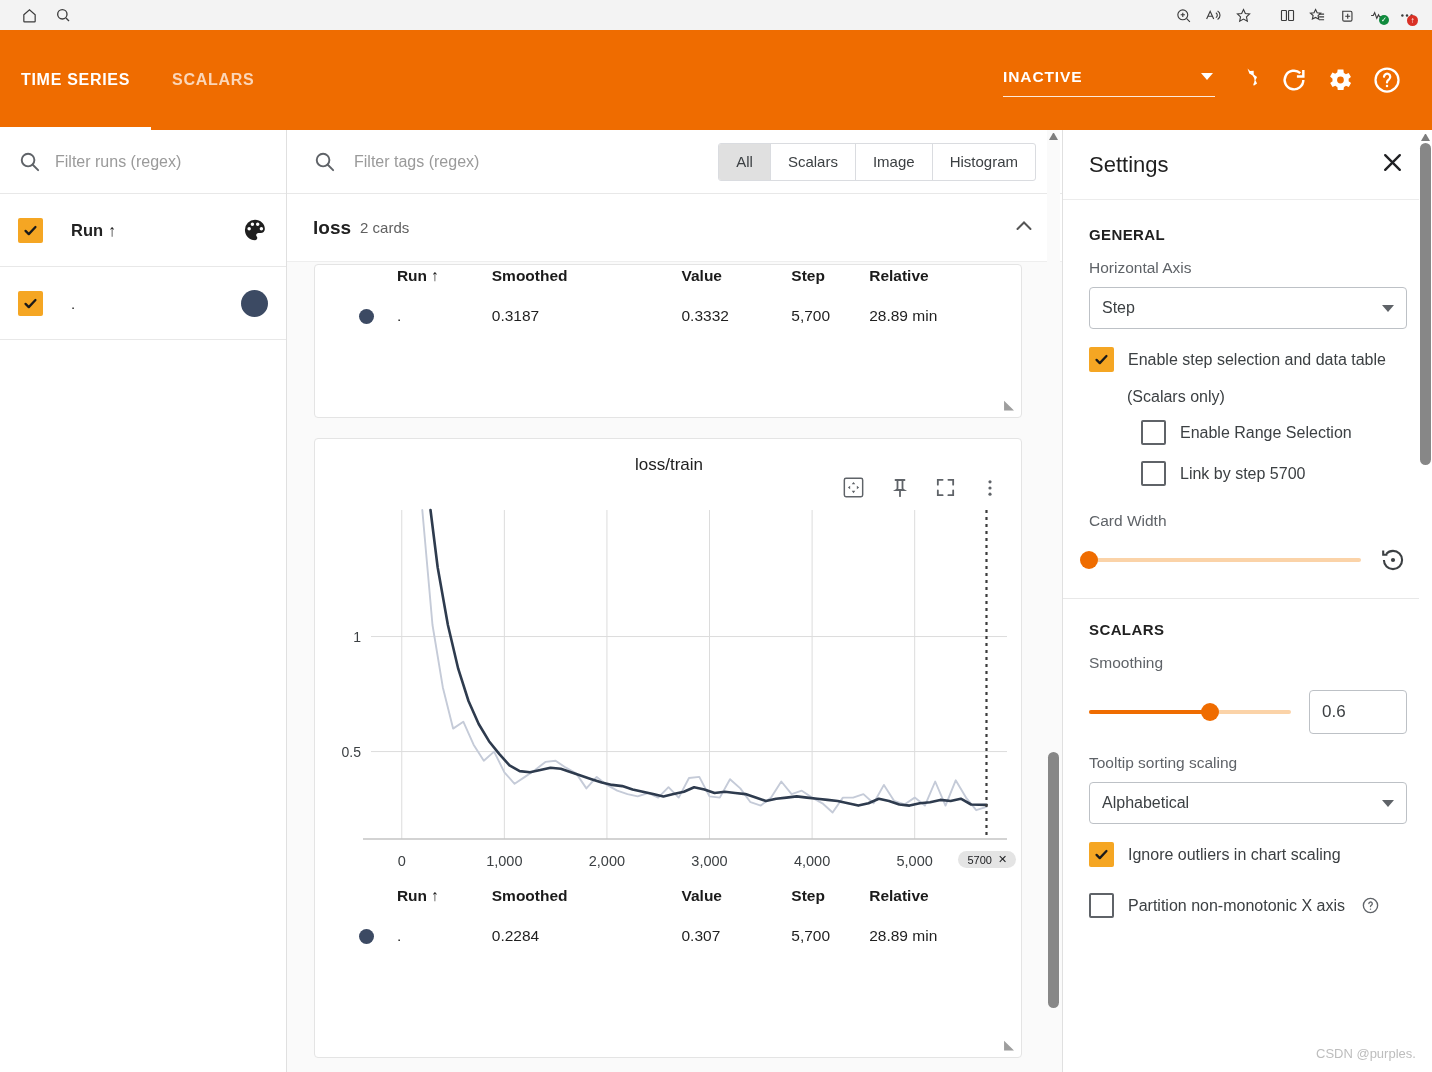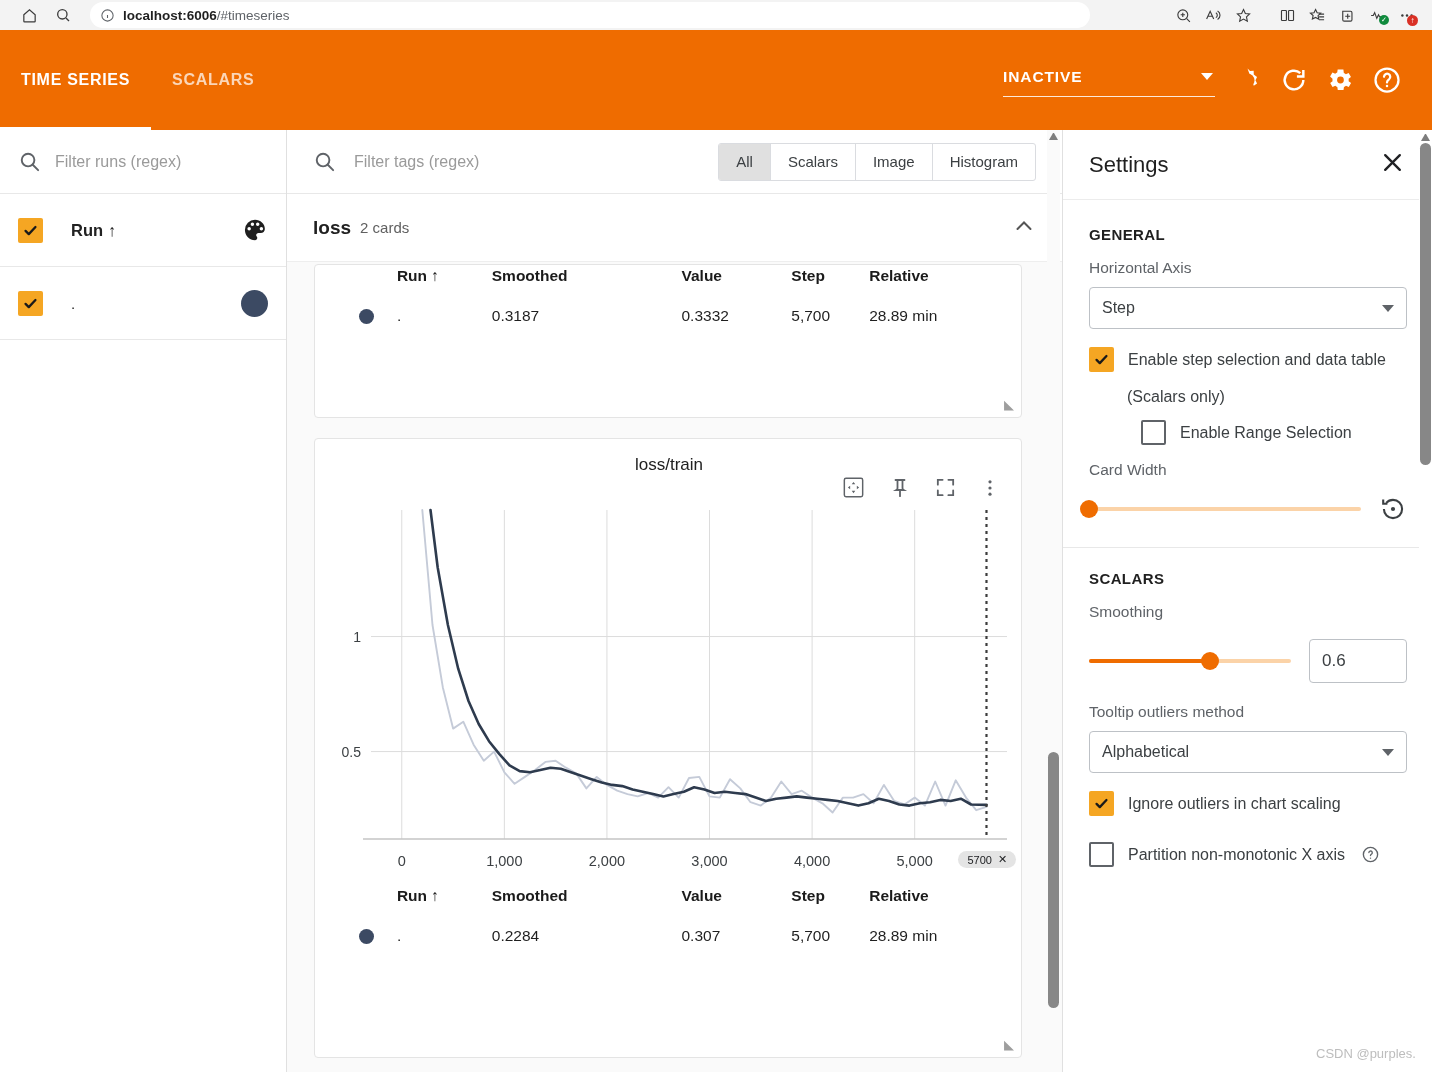--- a/index.html
+++ b/index.html
@@ -280,29 +280,20 @@
       <svg width="17" height="17" viewBox="0 0 24 24" fill="none" stroke="currentColor" stroke-width="1.7">
           <path d="M4 11l8-7 8 7v9a1 1 0 01-1 1H5a1 1 0 01-1-1z"></path>
         </svg>
     </span>
     <span class="chrome-btn">
       <svg width="16" height="16" viewBox="0 0 24 24" fill="none" stroke="currentColor" stroke-width="2">
           <circle cx="11" cy="11" r="7"></circle>
           <path d="M16.5 16.5L21 21"></path>
         </svg>
     </span>
-  </div>
-  <div class="url-pill">
-    <span style="color:#5f6368;display:flex">
-      <svg width="15" height="15" viewBox="0 0 24 24" fill="none" stroke="currentColor" stroke-width="1.7">
-          <circle cx="12" cy="12" r="9"></circle>
-          <path d="M12 11v5M12 8h.01"></path>
-        </svg>
-    </span>
-    <span class="url-text"><b>localhost:6006</b><span>/#timeseries</span></span>
   </div>
   <div class="browser-icons-right">
     <span class="chrome-btn">
       <svg width="17" height="17" viewBox="0 0 24 24" fill="none" stroke="currentColor" stroke-width="1.6">
           <circle cx="11" cy="11" r="7"></circle>
           <path d="M16.5 16.5L21 21M8 11h6M11 8v6"></path>
         </svg>
     </span>
     <span class="chrome-btn">
       <svg width="18" height="17" viewBox="0 0 24 24" fill="none" stroke="currentColor" stroke-width="1.6">
@@ -604,20 +595,24 @@
         <span class="lbl">Enable step selection and data table</span>
       </div>
 
       <div class="sub-note">(Scalars only)</div>
 
       <div class="chk-row indent">
         <span class="chk-empty"></span>
         <span class="lbl">Enable Range Selection</span>
       </div>
 
+      <div class="chk-row indent" style="margin-bottom:26px">
+        <span class="chk-empty"></span>
+        <span class="lbl">Link by step 5700</span>
+      </div>
 
       <div class="field-label" style="margin-bottom:16px">Card Width</div>
       <div class="slider-row">
         <span class="slider">
           <span class="fill" id="cw-fill" style="width: 0%;"></span>
           <span class="thumb" id="cw-thumb" style="left: 0%;"></span>
         </span>
         <span style="color:#3c4043;display:flex">
           <svg width="28" height="28" viewBox="0 0 24 24" fill="none" stroke="currentColor" stroke-width="1.8">
               <path d="M4.2 12a7.8 7.8 0 107.8-7.8c-2.3 0-4.4 1-5.8 2.6"></path>
@@ -635,21 +630,21 @@
       <div class="slider-row" style="margin-bottom:20px">
         <span class="slider">
           <span class="fill" id="sm-fill" style="width: 60%;"></span>
           <span class="thumb" id="sm-thumb" style="left: 60%;"></span>
         </span>
         <span class="num-input">
           <span>0.6</span>
         </span>
       </div>
 
-      <div class="field-label">Tooltip outliers method</div>
+      <div class="field-label">Tooltip sorting scaling</div>
       <div class="select-box">
         <span>Alphabetical</span>
         <span class="tri"></span>
       </div>
 
       <div class="chk-row" style="margin-bottom:26px">
         <span class="cbox">
           <svg width="17" height="17" viewBox="0 0 24 24" fill="none" stroke="#1a1a1a" stroke-width="3.2" stroke-linecap="round" stroke-linejoin="round">
               <path d="M5 12.5l4.6 4.6L19 7"></path>
             </svg>

